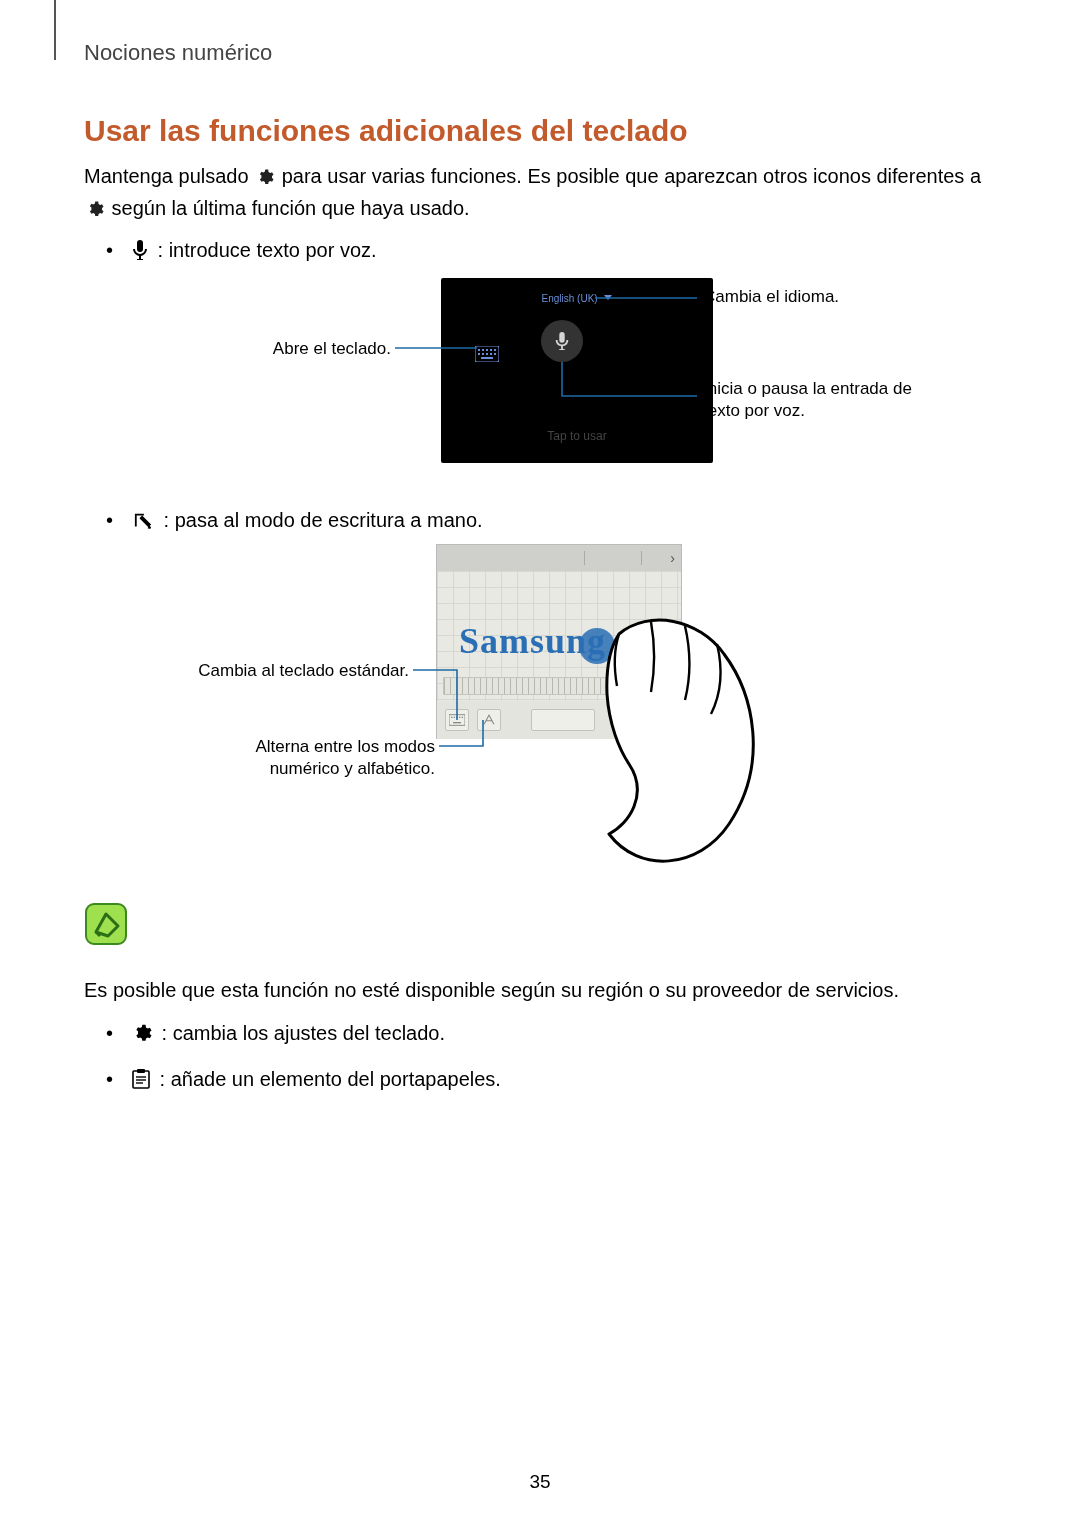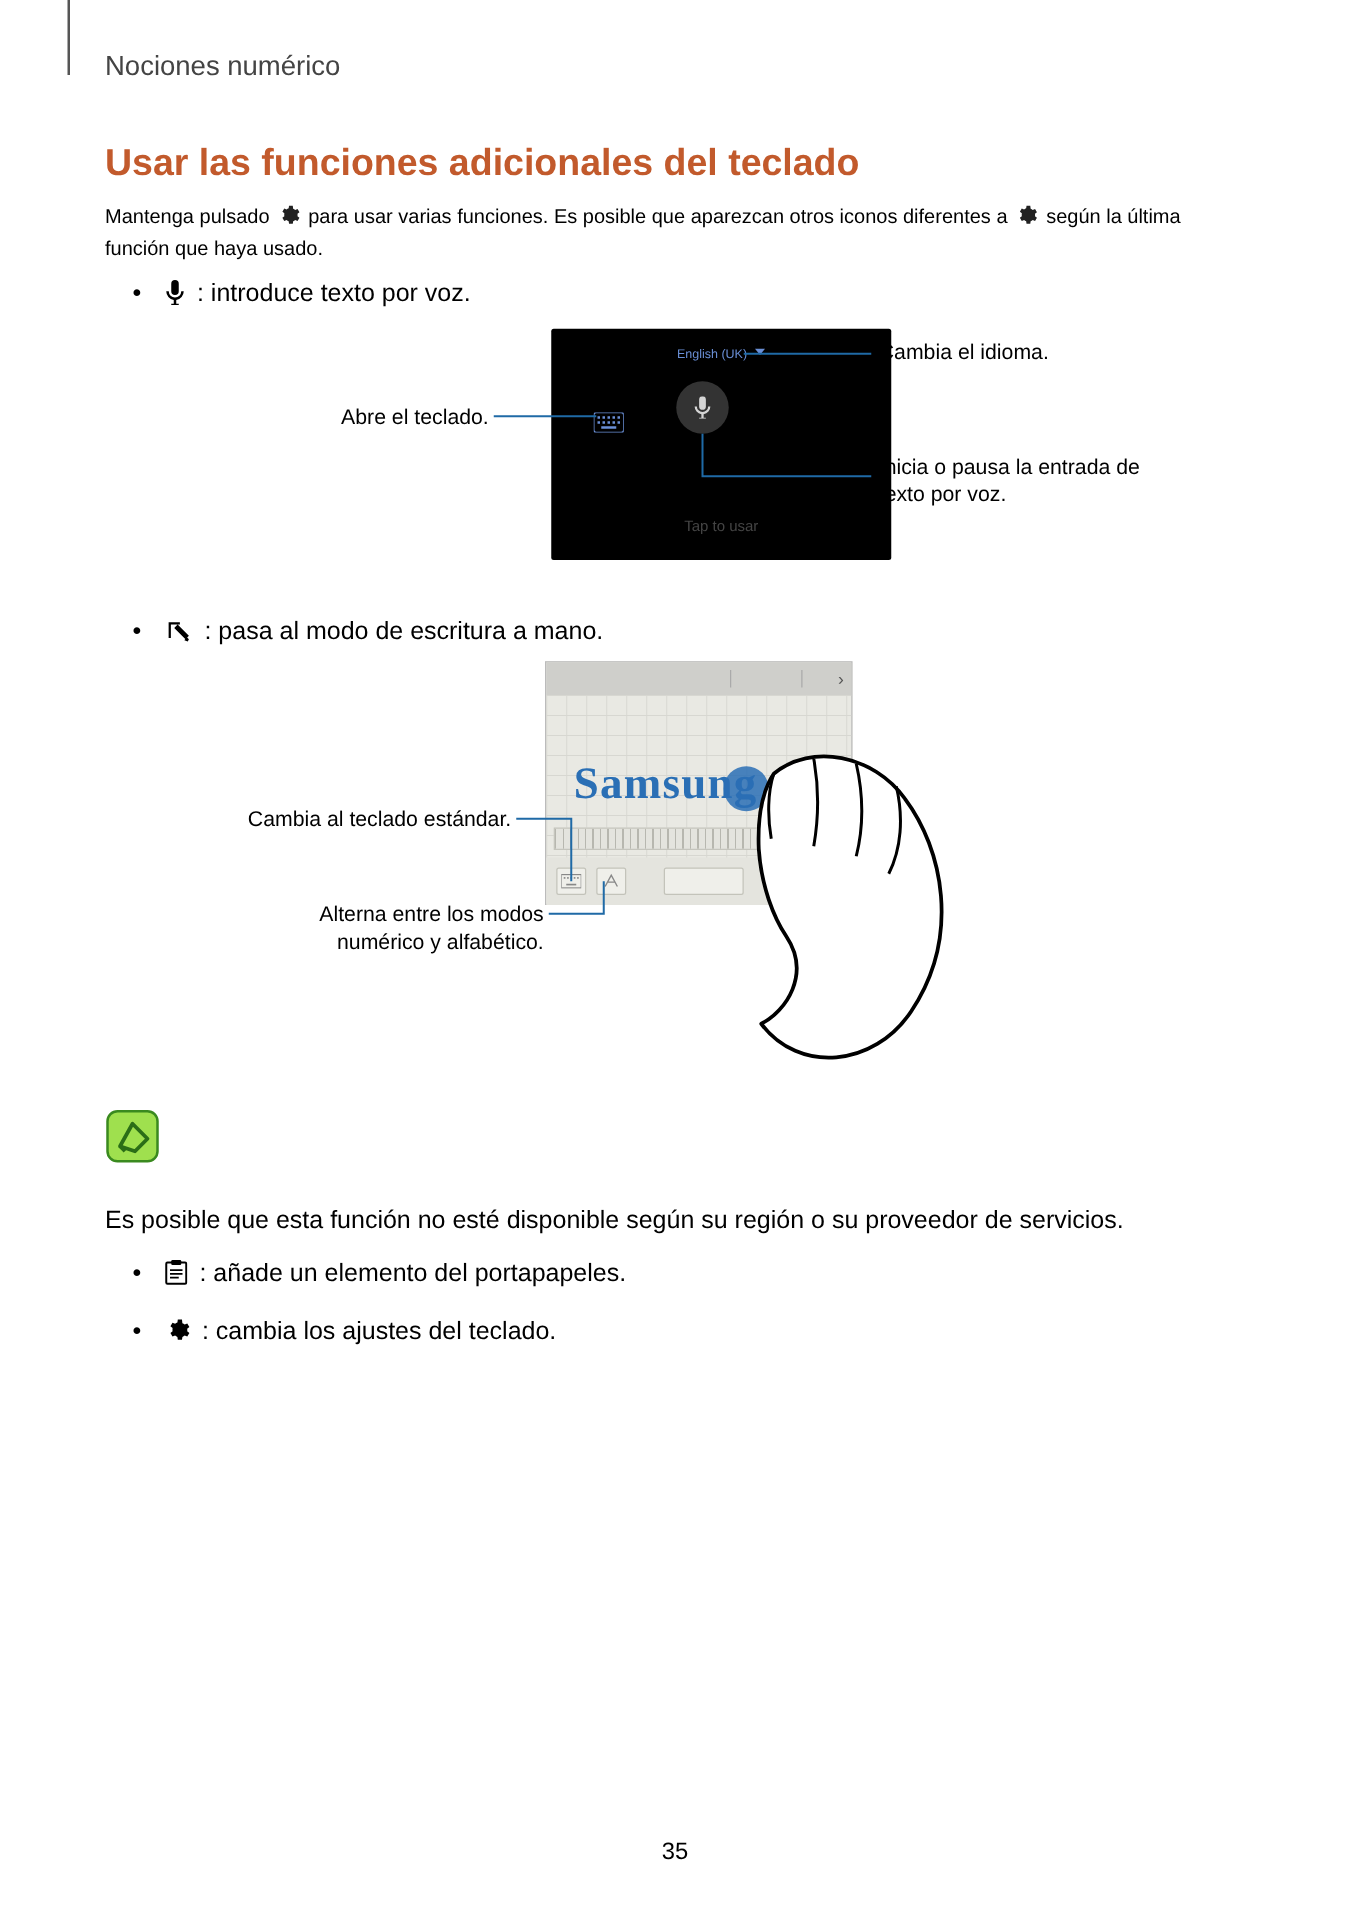--- a/index.html
+++ b/index.html
@@ -8,21 +8,21 @@
     background: #fff;
     width: 1080px;
     height: 1527px;
     position: relative;
     color: #000;
   }
   .vline { position: absolute; left: 54px; top: 0; width: 2px; height: 60px; background: #555; }
   .page { padding: 40px 84px 0 84px; }
   .breadcrumb { font-size: 22px; color: #444; margin-bottom: 48px; }
   .h2 { font-size: 30px; color: #c25a2c; font-weight: 600; margin-bottom: 14px; }
-  .para { font-size: 16px; line-height: 1.45; color: #000; margin-bottom: 6px; }
+  .para { font-size: 20px; line-height: 1.45; color: #000; margin-bottom: 6px; }
   .para .inline-icon { display: inline-block; vertical-align: -3px; margin: 0 2px; }
   ul.bullets { list-style: none; margin: 10px 0 0 22px; }
   ul.bullets > li { position: relative; font-size: 20px; line-height: 1.45; margin-bottom: 14px; padding-left: 20px; }
   ul.bullets > li::before { content: "•"; position: absolute; left: 0; top: 0; font-size: 20px; color: #000; }
   ul.bullets .inline-icon { display: inline-block; vertical-align: -3px; margin: 0 4px 0 6px; }
 
   
   .fig1 { position: relative; width: 760px; height: 200px; margin: 10px auto 28px auto; }
   .vpanel { position: absolute; left: 260px; top: 0; width: 272px; height: 185px; background: #000; border-radius: 2px; }
   .vpanel-top { position: absolute; top: 14px; left: 0; right: 0; text-align: center; font-size: 10px; color: #6a8fd6; }
@@ -223,35 +223,35 @@
         <path d="M12 30 L22 12 L34 24 L24 34 Z" fill="none" stroke="#2b6e17" stroke-width="3" stroke-linejoin="round"></path>
         <path d="M12 30 L16 34" stroke="#2b6e17" stroke-width="3"></path>
       </svg>
     </div>
     <div class="note-text">Es posible que esta función no esté disponible según su región o su proveedor de servicios.</div>
   </div>
 
   <ul class="bullets">
     <li>
       <span class="inline-icon">
+        <svg width="20" height="20" viewBox="0 0 24 24">
+            <path fill="#000" d="M12 8a4 4 0 1 0 0 8 4 4 0 0 0 0-8zm9.4 4a7.7 7.7 0 0 0-.1-1.3l2.1-1.6-2-3.4-2.5 1a7.6 7.6 0 0 0-2.2-1.3L16.3 2h-4l-.4 2.7a7.6 7.6 0 0 0-2.2 1.3l-2.5-1-2 3.4 2.1 1.6A7.7 7.7 0 0 0 7.2 12c0 .4 0 .9.1 1.3L5.2 14.9l2 3.4 2.5-1c.7.5 1.4 1 2.2 1.3l.4 2.7h4l.4-2.7c.8-.3 1.5-.8 2.2-1.3l2.5 1 2-3.4-2.1-1.6c.1-.4.1-.9.1-1.3z"></path>
+          </svg>
+      </span>
+      <span>: cambia los ajustes del teclado.</span>
+    </li>
+    <li>
+      <span class="inline-icon">
         <svg width="18" height="20" viewBox="0 0 18 20">
             <rect x="1" y="2" width="16" height="17" rx="1" fill="none" stroke="#000" stroke-width="1.6"></rect>
             <rect x="5" y="0" width="8" height="4" rx="1" fill="#000"></rect>
             <line x1="4" y1="8" x2="14" y2="8" stroke="#000" stroke-width="1.4"></line>
             <line x1="4" y1="11" x2="14" y2="11" stroke="#000" stroke-width="1.4"></line>
             <line x1="4" y1="14" x2="11" y2="14" stroke="#000" stroke-width="1.4"></line>
           </svg>
       </span>
       <span>: añade un elemento del portapapeles.</span>
     </li>
-    <li>
-      <span class="inline-icon">
-        <svg width="20" height="20" viewBox="0 0 24 24">
-            <path fill="#000" d="M12 8a4 4 0 1 0 0 8 4 4 0 0 0 0-8zm9.4 4a7.7 7.7 0 0 0-.1-1.3l2.1-1.6-2-3.4-2.5 1a7.6 7.6 0 0 0-2.2-1.3L16.3 2h-4l-.4 2.7a7.6 7.6 0 0 0-2.2 1.3l-2.5-1-2 3.4 2.1 1.6A7.7 7.7 0 0 0 7.2 12c0 .4 0 .9.1 1.3L5.2 14.9l2 3.4 2.5-1c.7.5 1.4 1 2.2 1.3l.4 2.7h4l.4-2.7c.8-.3 1.5-.8 2.2-1.3l2.5 1 2-3.4-2.1-1.6c.1-.4.1-.9.1-1.3z"></path>
-          </svg>
-      </span>
-      <span>: cambia los ajustes del teclado.</span>
-    </li>
   </ul>
 
 </div>
 
 <div class="pagenum">35</div>
 
 </body></html>

